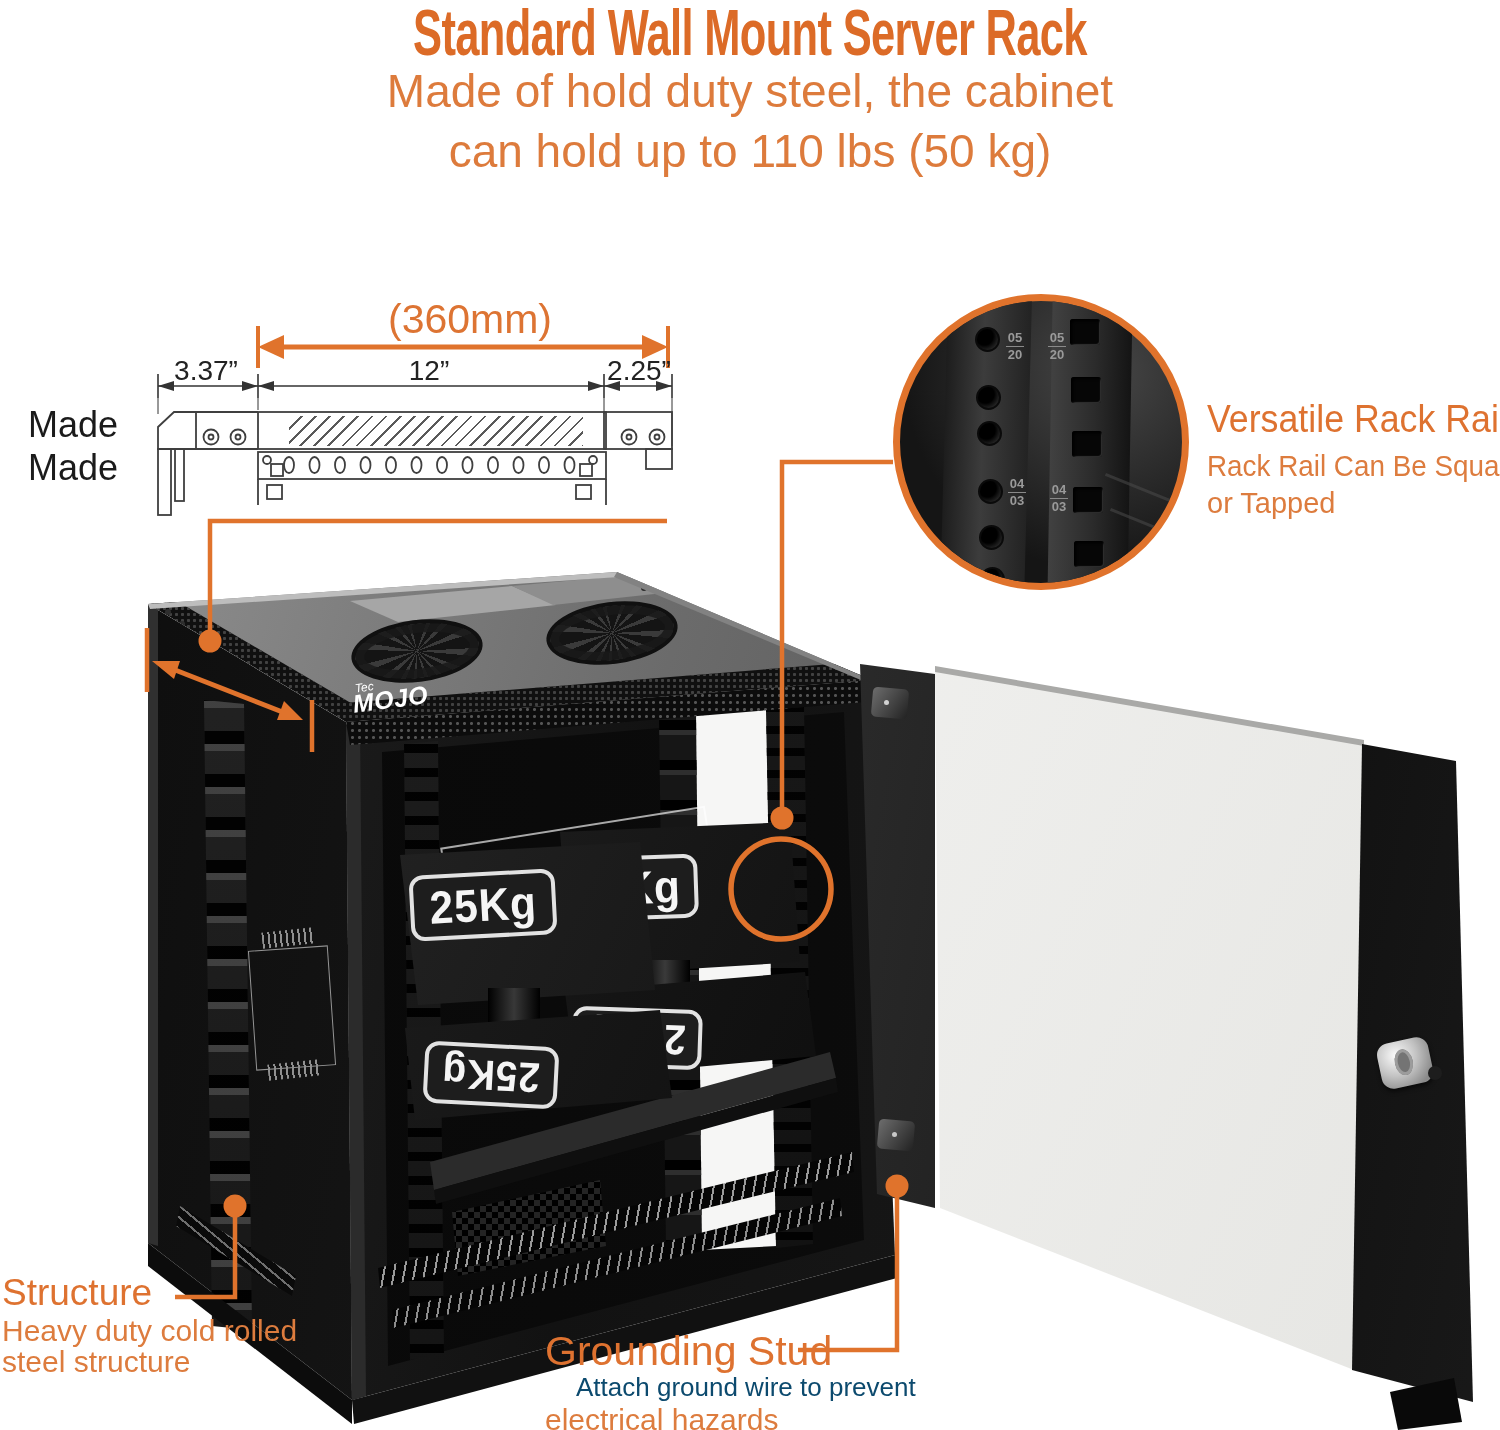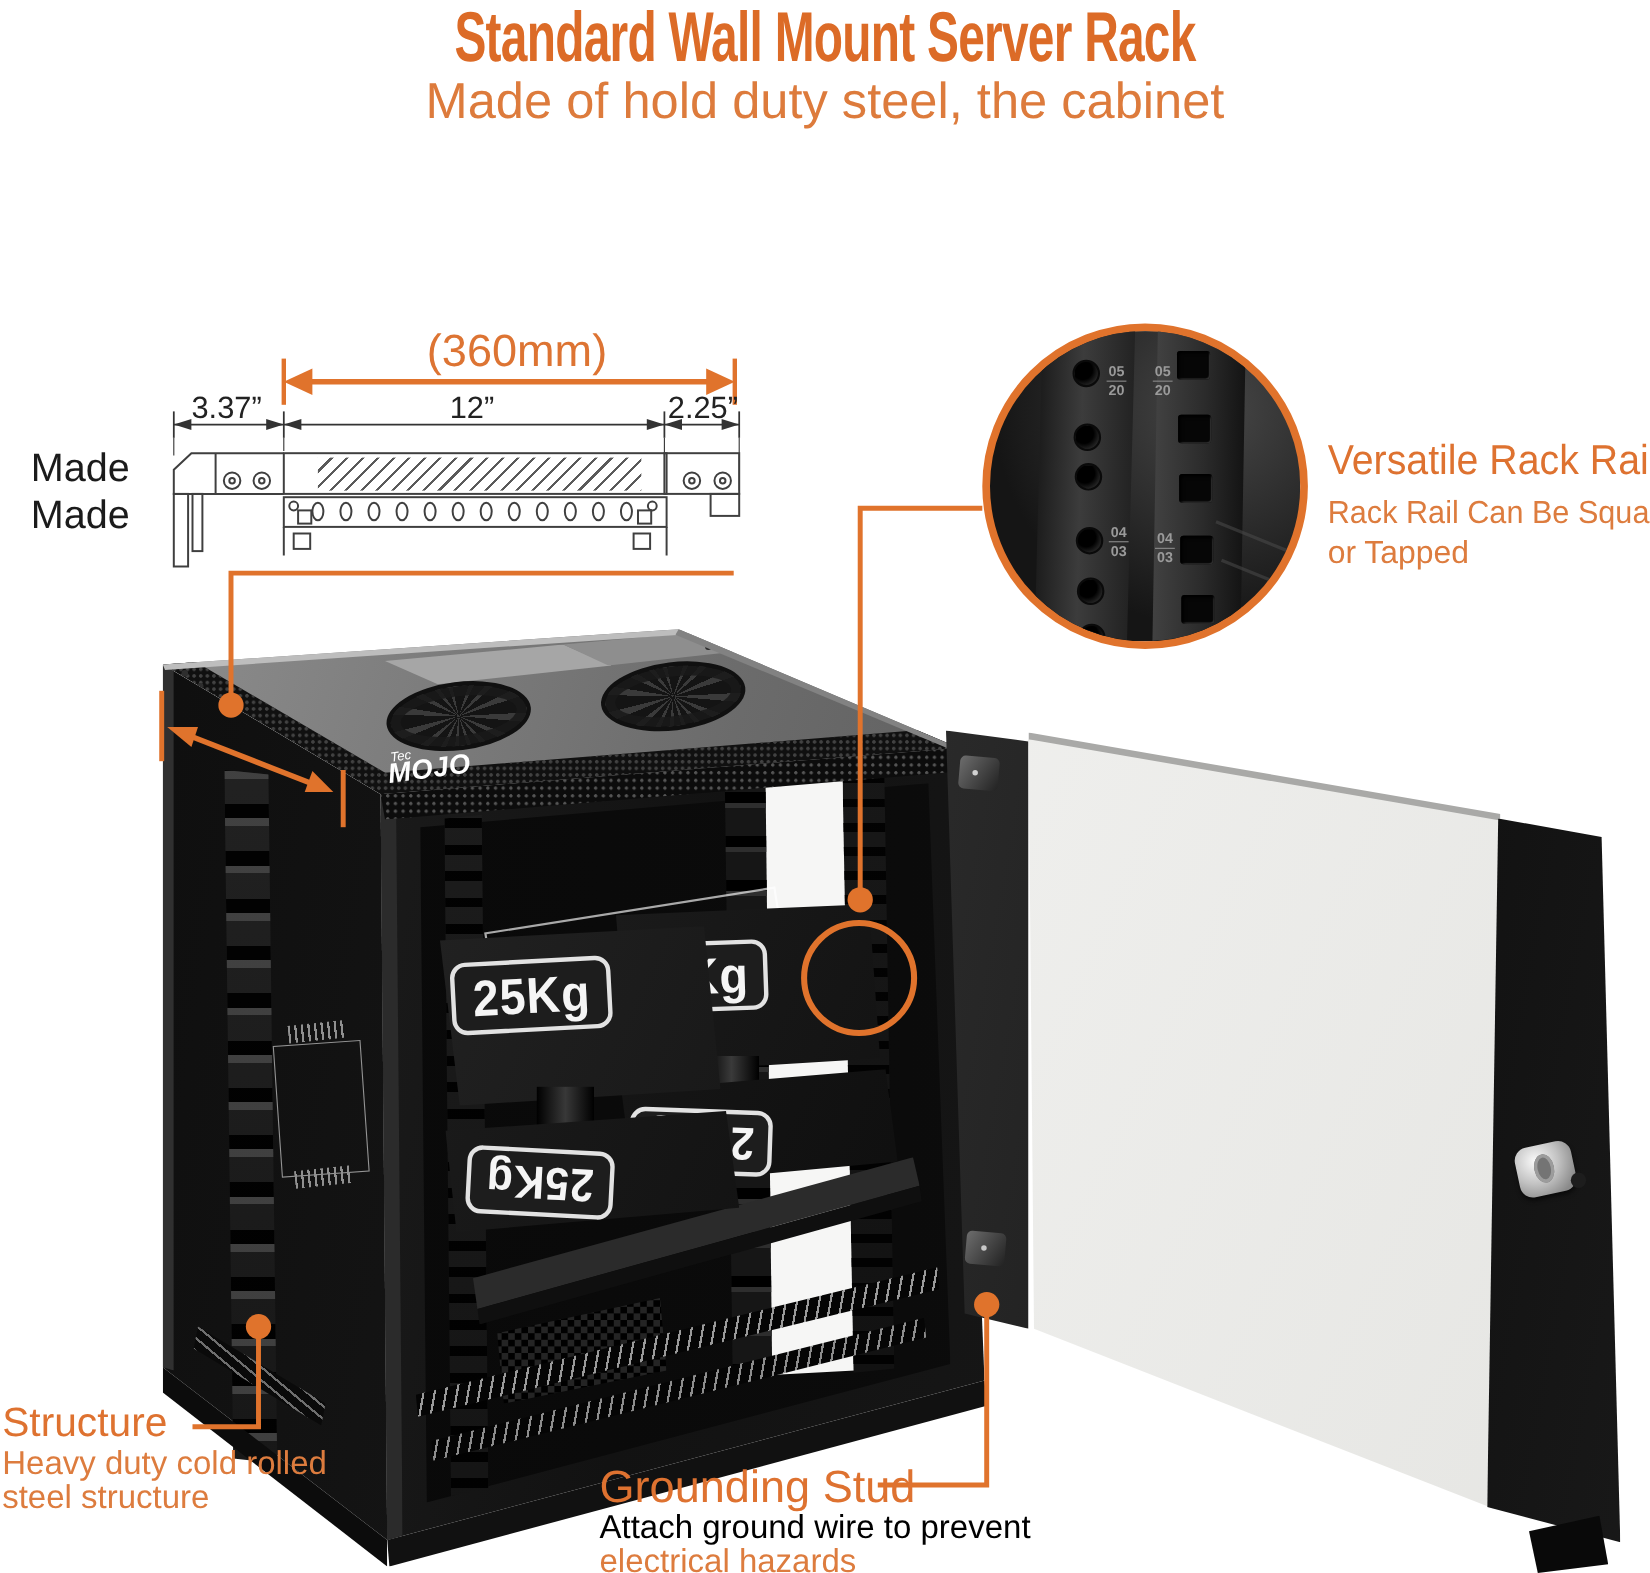--- a/index.html
+++ b/index.html
@@ -26,21 +26,21 @@
                 transform:scaleX(.94);transform-origin:left;white-space:nowrap;}
   .callout-b1{position:absolute;left:1207px;top:450px;font-size:29px;color:#dd7c3e;
               transform:scaleX(.96);transform-origin:left;white-space:nowrap;}
   .callout-b2{position:absolute;left:1207px;top:487px;font-size:29px;color:#dd7c3e;white-space:nowrap;}
 
   
   .structure-head{position:absolute;left:2px;top:1272px;font-size:37px;color:#de7230;}
   .structure-b1{position:absolute;left:2px;top:1314px;font-size:30px;color:#dd7c3e;white-space:nowrap;}
   .structure-b2{position:absolute;left:2px;top:1345px;font-size:30px;color:#dd7c3e;}
   .ground-head{position:absolute;left:545px;top:1328px;font-size:41px;color:#de7230;}
-  .ground-b1{position:absolute;left:545px;top:1372px;font-size:30px;color:#000000;white-space:nowrap;}
+  .ground-b1{position:absolute;left:576px;top:1372px;font-size:26px;color:#0c4a6e;white-space:nowrap;}
   .ground-b2{position:absolute;left:545px;top:1403px;font-size:30px;color:#dd7c3e;}
 
   
   .hatch{position:absolute;left:289px;top:416px;width:294px;height:30px;
          background:repeating-linear-gradient(135deg,#fff 0 8px,#5a5a5a 8px 10px);}
 
   
   .cp{position:absolute;left:0;top:0;width:1500px;height:1430px;}
   .left-face{clip-path:polygon(148px 604px,346px 722px,352px 1400px,148px 1243px);
              background:linear-gradient(100deg,#0b0b0b,#191919 55%,#0a0a0a);}
@@ -170,20 +170,21 @@
   svg{position:absolute;left:0;top:0;}
   svg text{font-family:"Liberation Sans", sans-serif;}
 </style>
 </head>
 <body>
 
 <div id="canvas">
 
   <div class="title">Standard Wall Mount Server Rack</div>
   <div class="sub sub1">Made of hold duty steel, the cabinet</div>
+  <div class="sub sub2">can hold up to 110 lbs (50 kg)</div>
 
   <div class="depth-metric">(360mm)</div>
   <div class="front-door">
     <div>Made</div>
     <div>Made</div>
   </div>
 
   <div class="hatch"></div>
 
   <svg width="1500" height="1430" viewBox="0 0 1500 1430">

